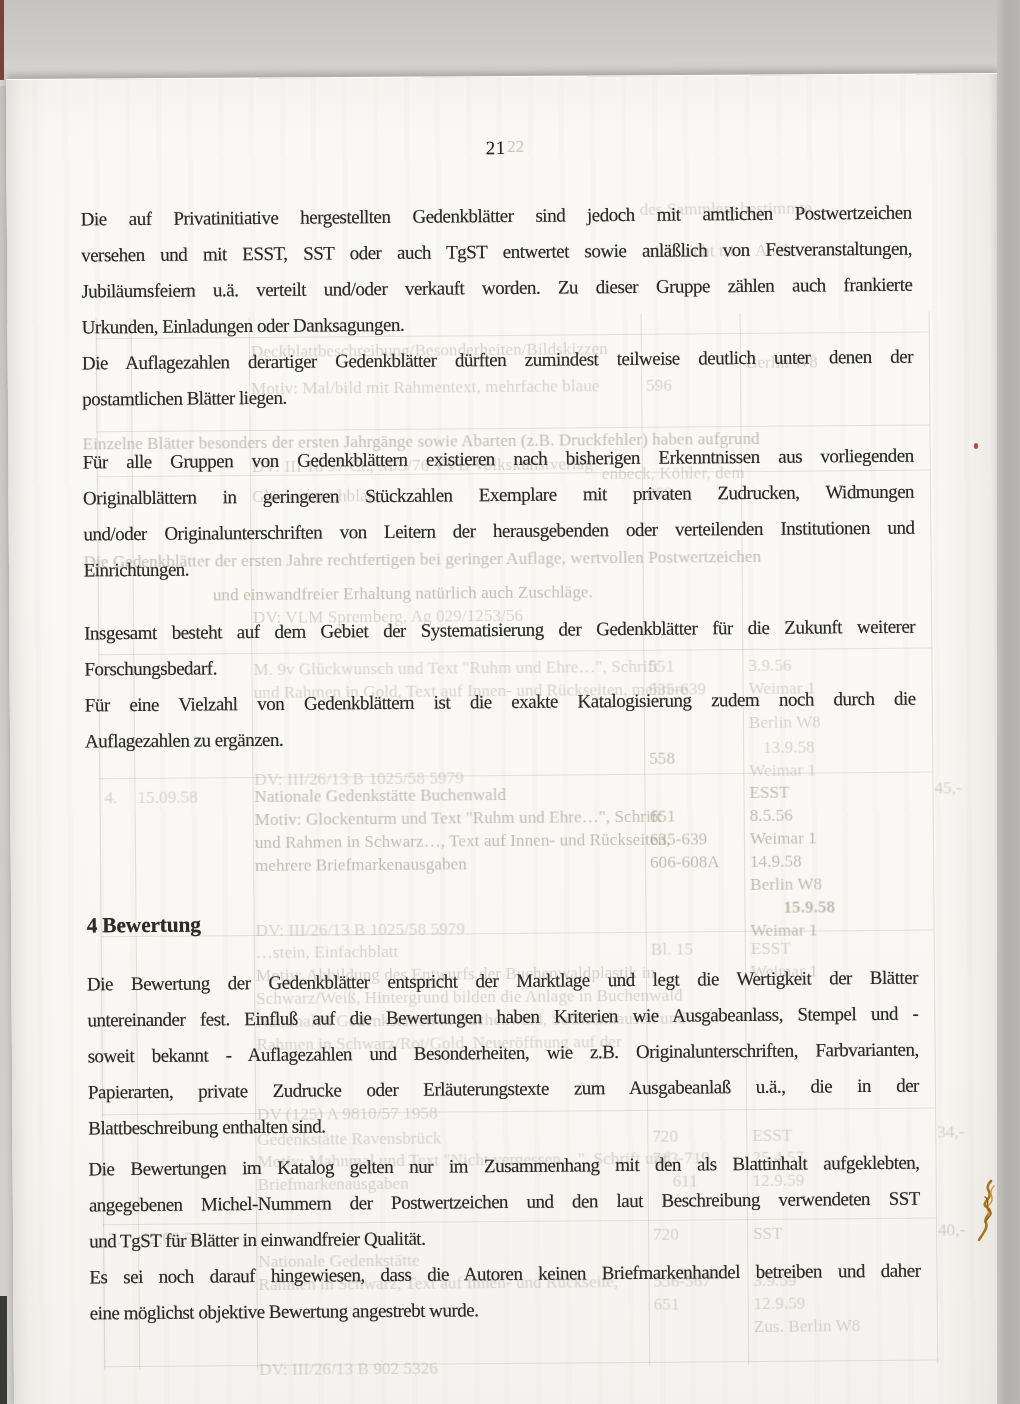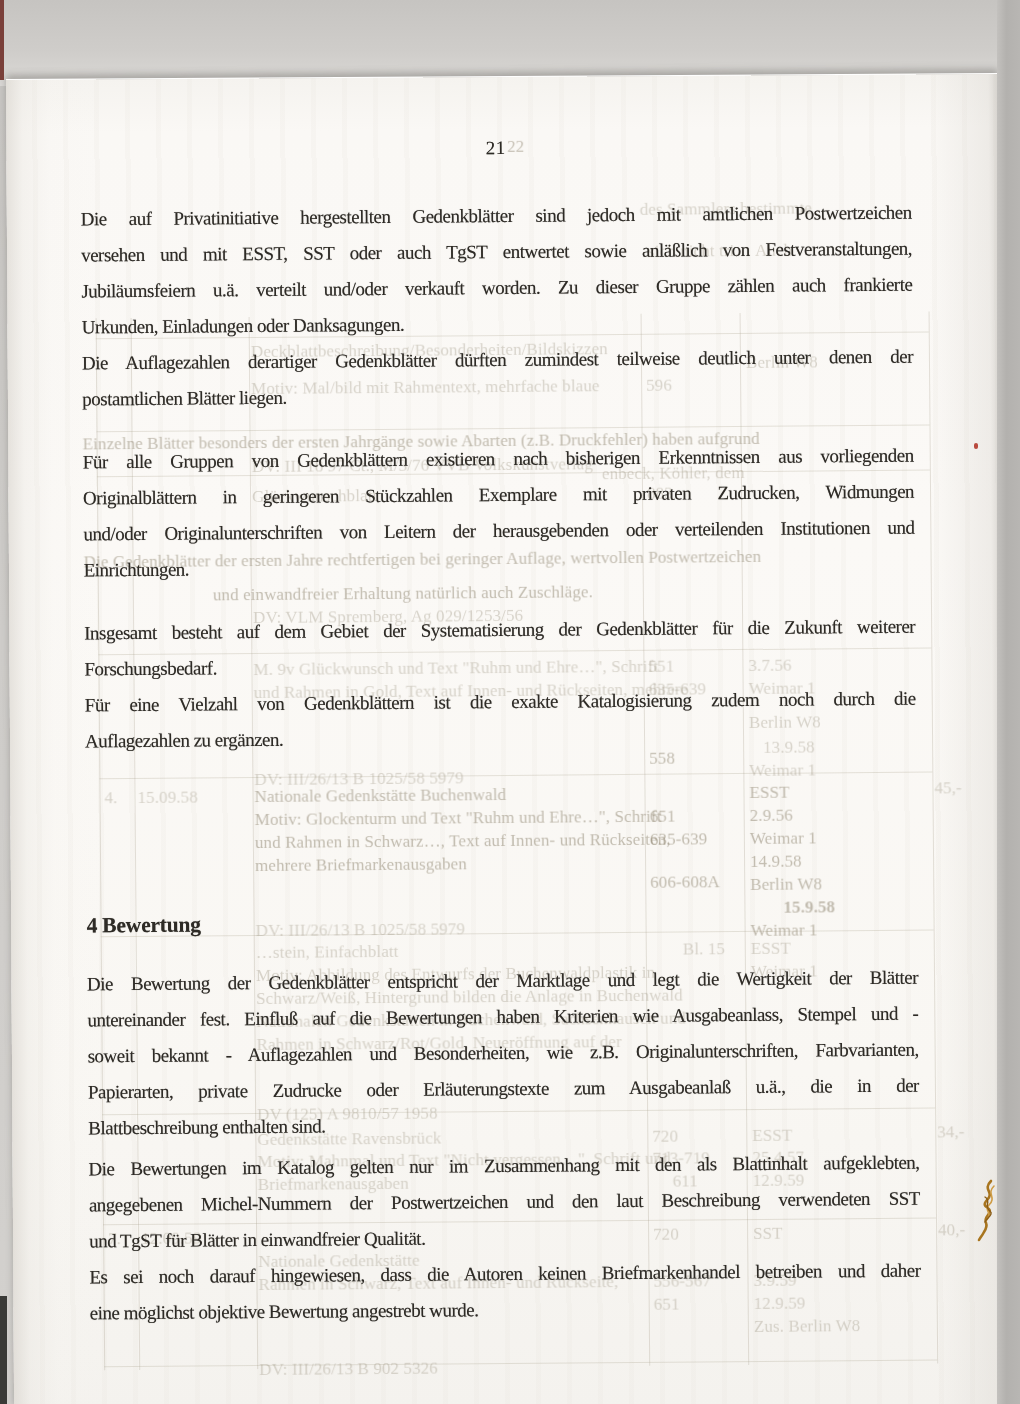--- a/index.html
+++ b/index.html
@@ -82,49 +82,49 @@
       <span class="bt" style="left:75px;top:354px;">Einzelne Blätter besonders der ersten Jahrgänge sowie Abarten (z.B. Druckfehler) haben aufgrund</span>
       <span class="bt lt" style="left:244px;top:378px;">DV: III 18 97 Ct., M/3/76 VVB Volkskunstverlag</span>
       <span class="bt lt" style="left:594px;top:388px;">enbeck, Köhler, dem</span>
       <span class="bt lt" style="left:244px;top:408px;">Glückwunschblatt</span>
       <span class="bt lt" style="left:639px;top:408px;">883</span>
       <span class="bt" style="left:75px;top:472px;">Die Gedenkblätter der ersten Jahre rechtfertigen bei geringer Auflage, wertvollen Postwertzeichen</span>
       <span class="bt" style="left:204px;top:506px;">und einwandfreier Erhaltung natürlich auch Zuschläge.</span>
       <span class="bt lt" style="left:244px;top:529px;">DV: VLM Spremberg, Ag 029/1253/56</span>
       <span class="bt lt" style="left:244px;top:581px;">M. 9v Glückwunsch und Text "Ruhm und Ehre…", Schrift</span>
       <span class="bt lt" style="left:639px;top:581px;">551</span>
-      <span class="bt lt" style="left:739px;top:581px;">3.7.56</span>
+      <span class="bt lt" style="left:739px;top:581px;">3.9.56</span>
       <span class="bt lt" style="left:244px;top:604px;">und Rahmen in Gold, Text auf Innen- und Rückseiten, mehrere</span>
       <span class="bt lt" style="left:639px;top:604px;">635-639</span>
       <span class="bt lt" style="left:739px;top:604px;">Weimar 1</span>
       <span class="bt lt" style="left:739px;top:638px;">Berlin W8</span>
       <span class="bt lt" style="left:739px;top:663px;margin-left:14px;">13.9.58</span>
       <span class="bt lt" style="left:739px;top:686px;">Weimar 1</span>
       <span class="bt lt" style="left:244px;top:691px;">DV: III/26/13 B 1025/58 5979</span>
       <span class="bt lt" style="left:94px;top:708px;">4.</span>
       <span class="bt lt" style="left:127px;top:708px;">15.09.58</span>
       <span class="bt" style="left:244px;top:708px;">Nationale Gedenkstätte Buchenwald</span>
       <span class="bt" style="left:639px;top:673px;">558</span>
       <span class="bt" style="left:739px;top:708px;">ESST</span>
       <span class="bt lt" style="left:924px;top:705px;">45,-</span>
       <span class="bt" style="left:244px;top:731px;">Motiv: Glockenturm und Text "Ruhm und Ehre…", Schrift</span>
       <span class="bt" style="left:639px;top:731px;">651</span>
-      <span class="bt" style="left:739px;top:731px;">2.9.56</span>
+      <span class="bt" style="left:739px;top:731px;">8.5.56</span>
       <span class="bt" style="left:244px;top:754px;">und Rahmen in Schwarz…, Text auf Innen- und Rückseiten,</span>
       <span class="bt" style="left:639px;top:754px;">635-639</span>
       <span class="bt" style="left:739px;top:754px;">Weimar 1</span>
       <span class="bt" style="left:244px;top:777px;">mehrere Briefmarkenausgaben</span>
-      <span class="bt" style="left:639px;top:777px;margin-top:20px;">606-608A</span>
+      <span class="bt" style="left:639px;top:777px;">606-608A</span>
       <span class="bt" style="left:739px;top:777px;">14.9.58</span>
       <span class="bt" style="left:739px;top:800px;">Berlin W8</span>
       <span class="bt" style="left:772px;top:823px;font-weight:bold;">15.9.58</span>
       <span class="bt" style="left:739px;top:846px;">Weimar 1</span>
       <span class="bt lt" style="left:244px;top:842px;">DV: III/26/13 B 1025/58 5979</span>
       <span class="bt lt" style="left:244px;top:864px;">…stein, Einfachblatt</span>
-      <span class="bt lt" style="left:639px;top:864px;margin-left:32px;">Bl. 15</span>
+      <span class="bt lt" style="left:639px;top:864px;">Bl. 15</span>
       <span class="bt lt" style="left:739px;top:864px;">ESST</span>
       <span class="bt lt" style="left:244px;top:887px;">Motiv: Abbildung des Entwurfs der Buchenwaldplastik in</span>
       <span class="bt lt" style="left:739px;top:887px;">Weimar 1</span>
       <span class="bt lt" style="left:244px;top:910px;">Schwarz/Weiß, Hintergrund bilden die Anlage in Buchenwald</span>
       <span class="bt lt" style="left:244px;top:933px;">Nationalen Gedenkstätten in Buchenwald, Sachsenhausen und</span>
       <span class="bt lt" style="left:244px;top:956px;">Rahmen in Schwarz/Rot/Gold, Neueröffnung auf der</span>
       <span class="bt lt" style="left:244px;top:1026px;">DV (125) A 9810/57 1958</span>
       <span class="bt lt" style="left:244px;top:1051px;">Gedenkstätte Ravensbrück</span>
       <span class="bt lt" style="left:639px;top:1051px;">720</span>
       <span class="bt lt" style="left:739px;top:1051px;">ESST</span>

